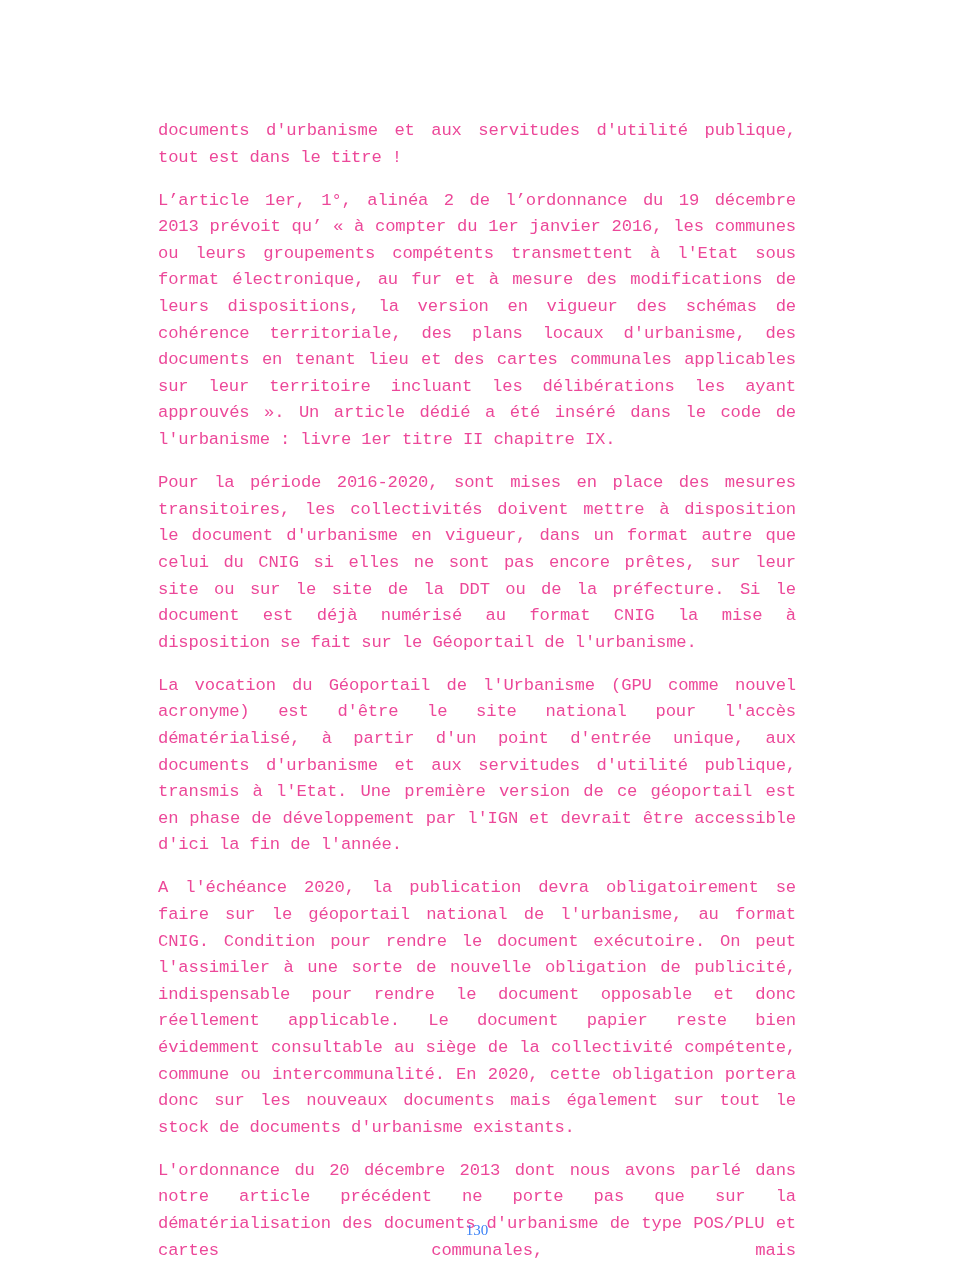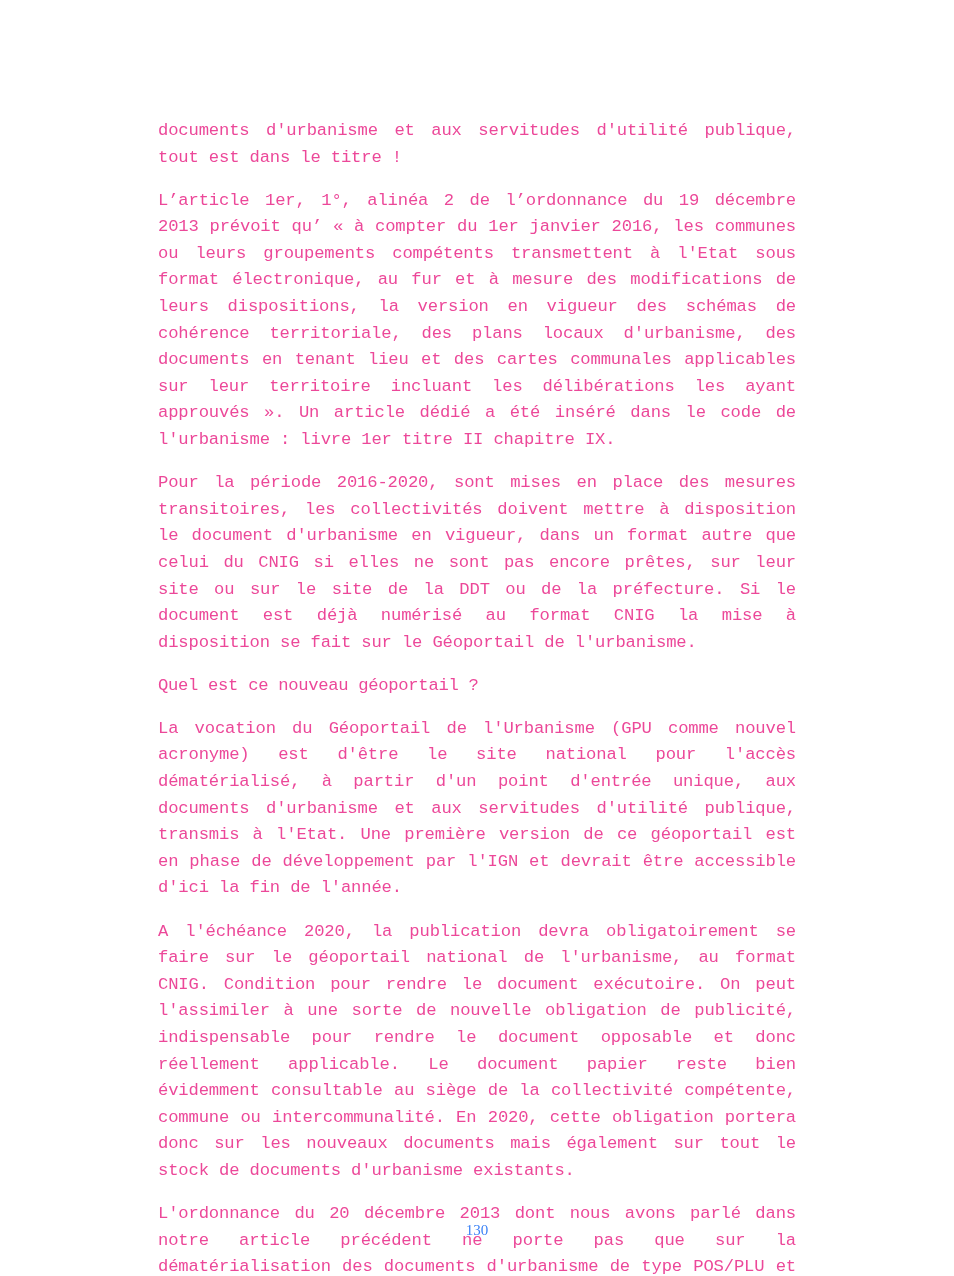--- a/index.html
+++ b/index.html
@@ -44,19 +44,18 @@
       color: #3b82f6;
     }
   </style>
 </head>
 <body>
 
 <div class="page">
   <p class="para">documents d'urbanisme et aux servitudes d'utilité publique, tout est dans le titre !</p>
   <p class="para">L’article 1er, 1°, alinéa 2 de l’ordonnance du 19 décembre 2013 prévoit qu’ « à compter du 1er janvier 2016, les communes ou leurs groupements compétents transmettent à l'Etat sous format électronique, au fur et à mesure des modifications de leurs dispositions, la version en vigueur des schémas de cohérence territoriale, des plans locaux d'urbanisme, des documents en tenant lieu et des cartes communales applicables sur leur territoire incluant les délibérations les ayant approuvés ». Un article dédié a été inséré dans le code de l'urbanisme : livre 1er titre II chapitre IX.</p>
   <p class="para">Pour la période 2016-2020, sont mises en place des mesures transitoires, les collectivités doivent mettre à disposition le document d'urbanisme en vigueur, dans un format autre que celui du CNIG si elles ne sont pas encore prêtes, sur leur site ou sur le site de la DDT ou de la préfecture. Si le document est déjà numérisé au format CNIG la mise à disposition se fait sur le Géoportail de l'urbanisme.</p>
-  <p class="heading">Quel est ce nouveau géoportail ?</p>
   <p class="para">La vocation du Géoportail de l'Urbanisme (GPU comme nouvel acronyme) est d'être le site national pour l'accès dématérialisé, à partir d'un point d'entrée unique, aux documents d'urbanisme et aux servitudes d'utilité publique, transmis à l'Etat. Une première version de ce géoportail est en phase de développement par l'IGN et devrait être accessible d'ici la fin de l'année.</p>
   <p class="para">A l'échéance 2020,  la publication devra obligatoirement se faire sur le géoportail national de l'urbanisme, au format CNIG. Condition pour rendre le document exécutoire. On peut l'assimiler à une sorte de nouvelle obligation de publicité, indispensable pour rendre le document opposable et donc réellement applicable. Le document papier reste bien évidemment consultable au siège de la collectivité compétente, commune ou intercommunalité. En 2020, cette obligation portera donc sur les nouveaux documents mais également sur tout le stock de documents d'urbanisme existants.</p>
   <p class="para" style="text-align-last: justify;">L'ordonnance du 20 décembre 2013 dont nous avons parlé dans notre article précédent ne porte pas que sur la dématérialisation des documents d'urbanisme de type POS/PLU  et cartes communales, mais</p>
 </div>
 
 <div class="page-number">130</div>
 
 </body></html>

